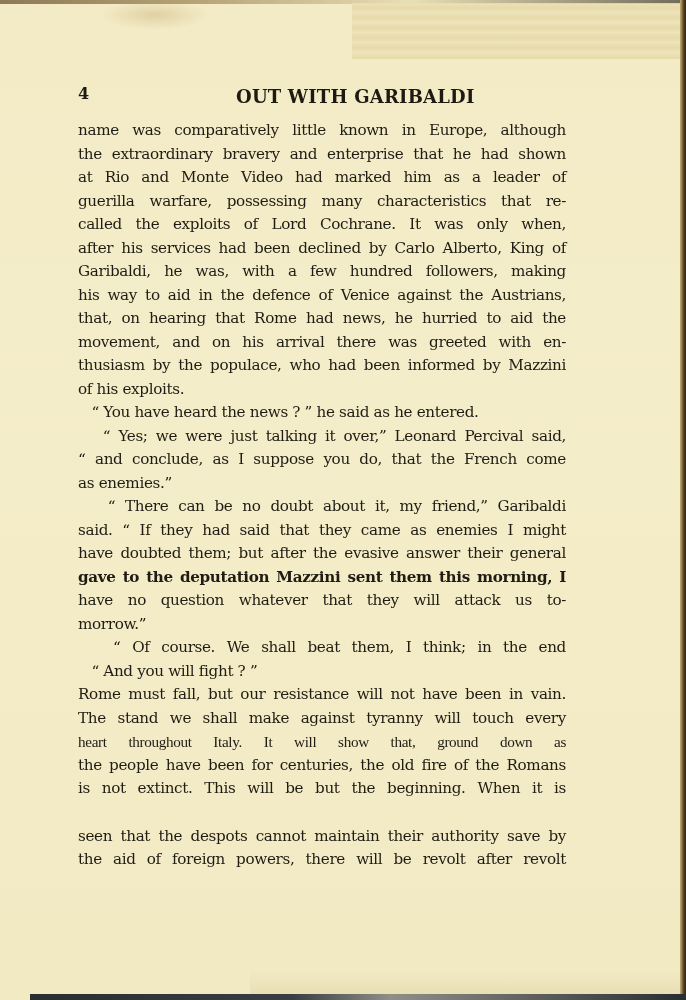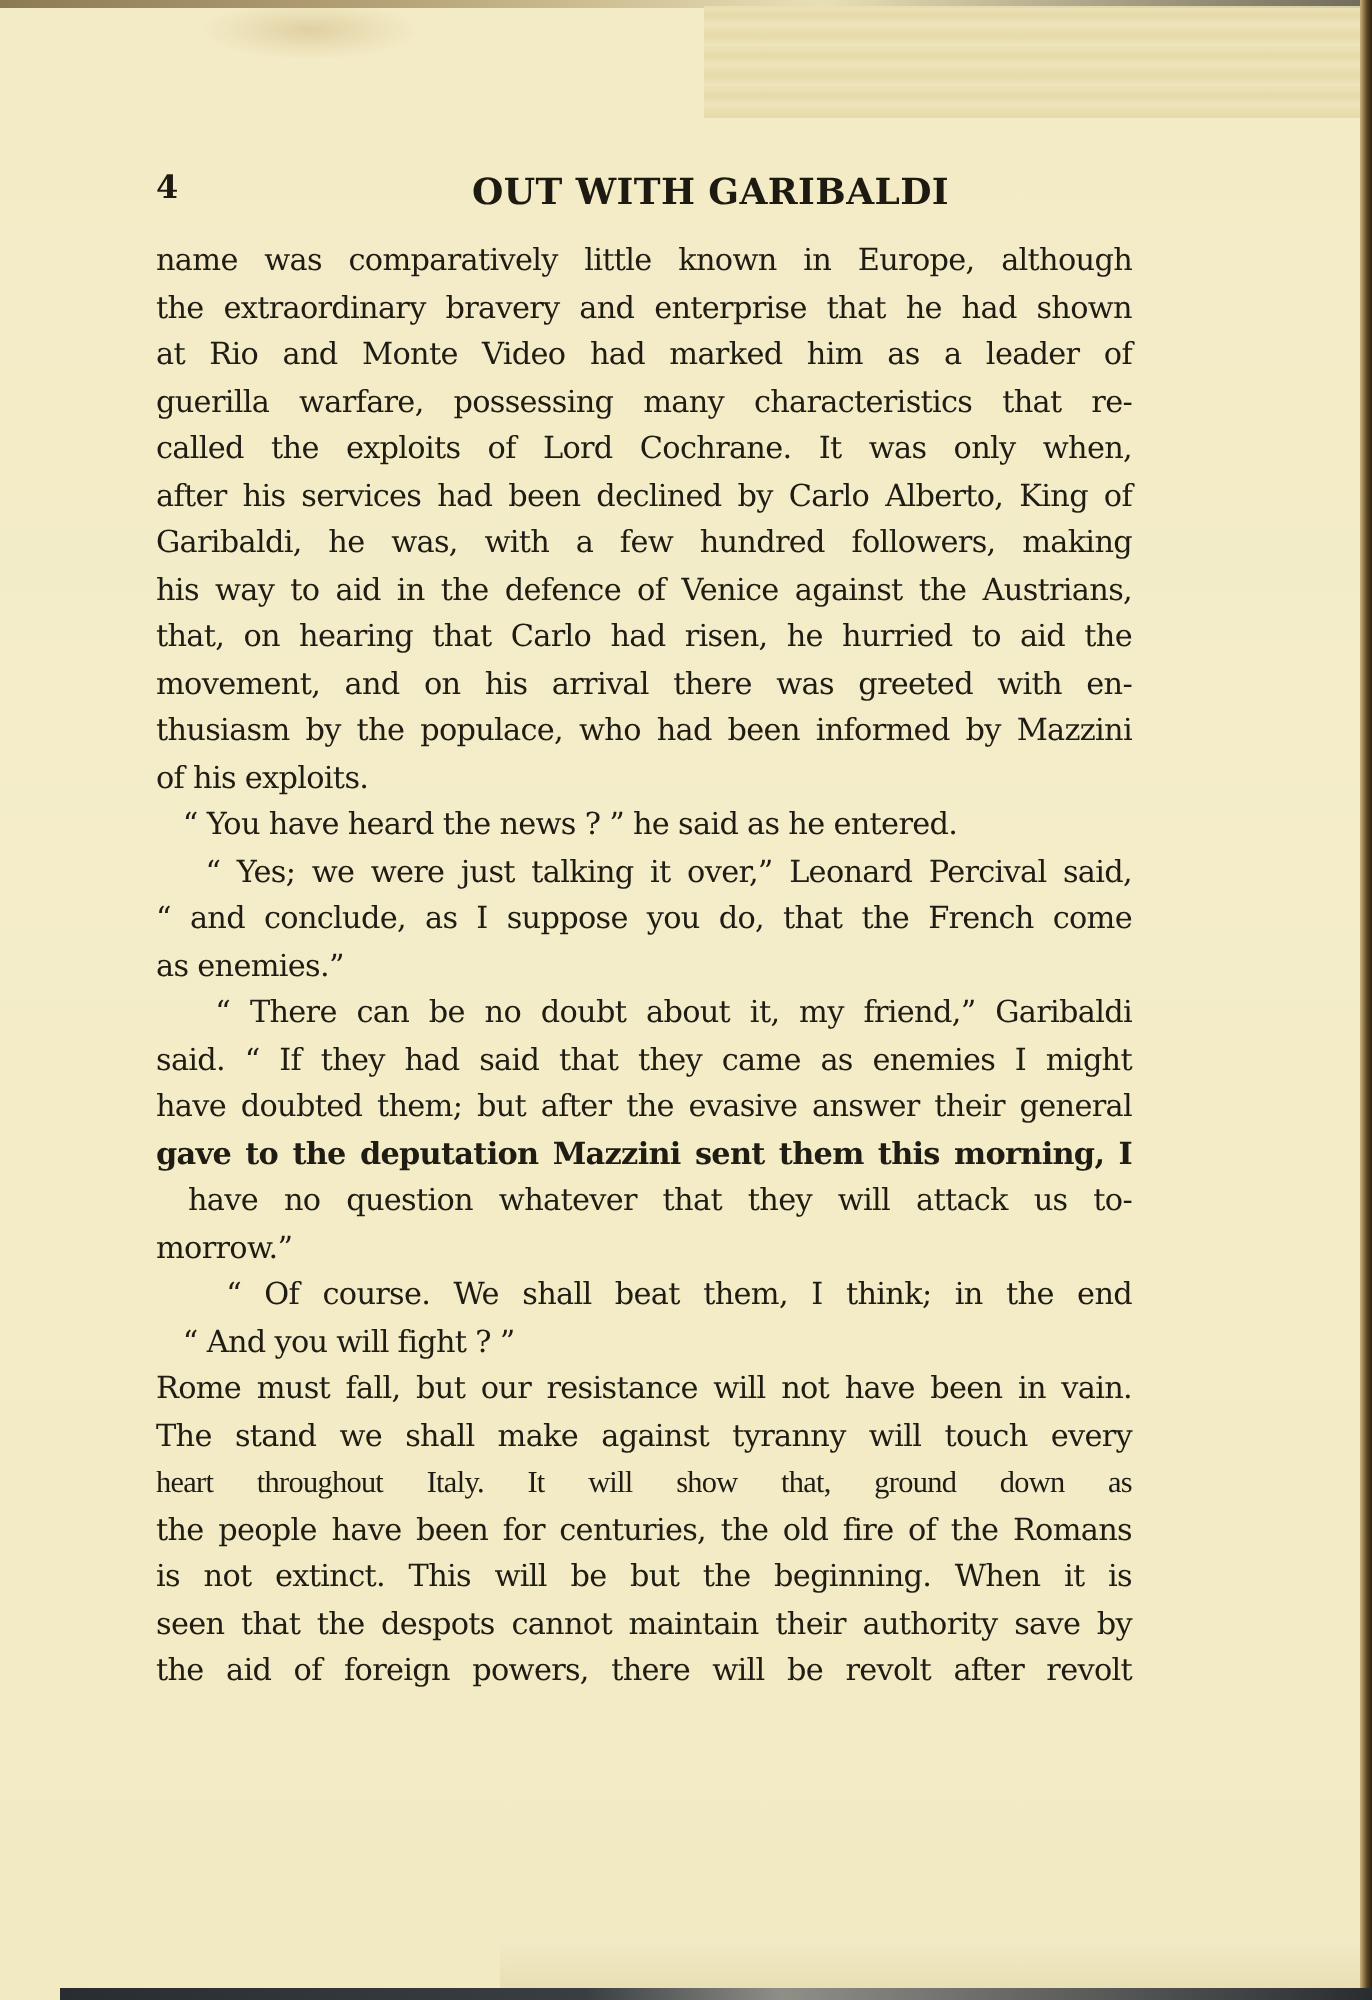--- a/index.html
+++ b/index.html
@@ -82,37 +82,37 @@
 
   <div class="text-block" id="text-block">
       <div class="line" style="white-space: nowrap;">name was comparatively little known in Europe, although</div>
       <div class="line" style="white-space: nowrap;">the extraordinary bravery and enterprise that he had shown</div>
       <div class="line" style="white-space: nowrap;">at Rio and Monte Video had marked him as a leader of</div>
       <div class="line" style="white-space: nowrap;">guerilla warfare, possessing many characteristics that re-</div>
       <div class="line" style="white-space: nowrap;">called the exploits of Lord Cochrane.  It was only when,</div>
       <div class="line" style="white-space: nowrap;">after his services had been declined by Carlo Alberto, King of</div>
       <div class="line" style="white-space: nowrap;">Garibaldi, he was, with a few hundred followers, making</div>
       <div class="line" style="white-space: nowrap;">his way to aid in the defence of Venice against the Austrians,</div>
-      <div class="line" style="white-space: nowrap;">that, on hearing that Carlo had risen, he hurried to aid the</div>
+      <div class="line" style="white-space: nowrap;">that, on hearing that Rome had news, he hurried to aid the</div>
       <div class="line" style="white-space: nowrap;">movement, and on his arrival there was greeted with en-</div>
       <div class="line" style="white-space: nowrap;">thusiasm by the populace, who had been informed by Mazzini</div>
       <div class="line last" style="white-space: nowrap;">of his exploits.</div>
       <div class="line last" style="white-space: nowrap;">&nbsp;&nbsp;&nbsp;“ You have heard the news ? ” he said as he entered.</div>
       <div class="line" style="white-space: nowrap;">&nbsp;&nbsp;&nbsp;“ Yes; we were just talking it over,” Leonard Percival said,</div>
       <div class="line" style="white-space: nowrap;">“ and conclude, as I suppose you do, that the French come</div>
       <div class="line last" style="white-space: nowrap;">as enemies.”</div>
       <div class="line" style="white-space: nowrap;">&nbsp;&nbsp;&nbsp;“ There can be no doubt about it, my friend,” Garibaldi</div>
       <div class="line" style="white-space: nowrap;">said.  “ If they had said that they came as enemies I might</div>
       <div class="line" style="white-space: nowrap;">have doubted them; but after the evasive answer their general</div>
       <div class="line" style="white-space: nowrap; font-weight: bold;">gave to the deputation Mazzini sent them this morning, I</div>
-      <div class="line" style="white-space: nowrap; margin-left: 16px;">have no question whatever that they will attack us to-</div>
+      <div class="line" style="white-space: nowrap;">have no question whatever that they will attack us to-</div>
       <div class="line last" style="white-space: nowrap;">morrow.”</div>
       <div class="line" style="white-space: nowrap;">&nbsp;&nbsp;&nbsp;“ Of course.  We shall beat them, I think; in the end</div>
       <div class="line last" style="white-space: nowrap;">&nbsp;&nbsp;&nbsp;“ And you will fight ? ”</div>
       <div class="line" style="white-space: nowrap;">Rome must fall, but our resistance will not have been in vain.</div>
       <div class="line" style="white-space: nowrap;">The stand we shall make against tyranny will touch every</div>
       <div class="line" style="white-space: nowrap; font-family: Liberation Serif, serif;">heart throughout Italy.  It will show that, ground down as</div>
       <div class="line" style="white-space: nowrap;">the people have been for centuries, the old fire of the Romans</div>
       <div class="line" style="white-space: nowrap;">is not extinct.  This will be but the beginning.  When it is</div>
-      <div class="line" style="white-space: nowrap;">seen that the despots cannot maintain their authority save by</div>
+      <div class="line" style="white-space: nowrap; margin-top: 24px;">seen that the despots cannot maintain their authority save by</div>
       <div class="line" style="white-space: nowrap;">the aid of foreign powers, there will be revolt after revolt</div>
     </div>
 </div>
 
 </body></html>

